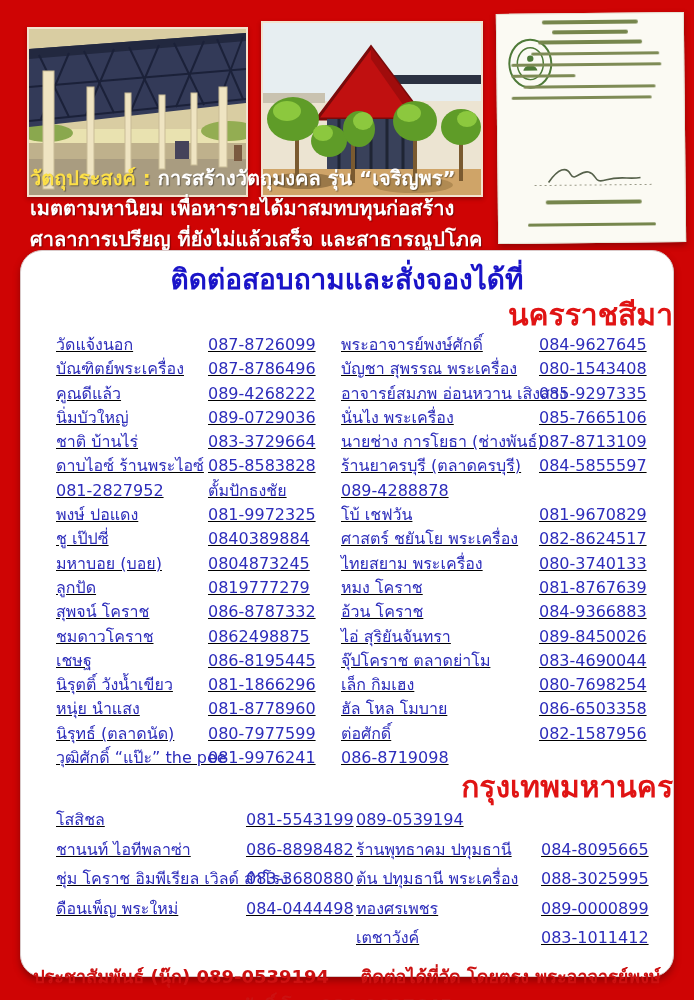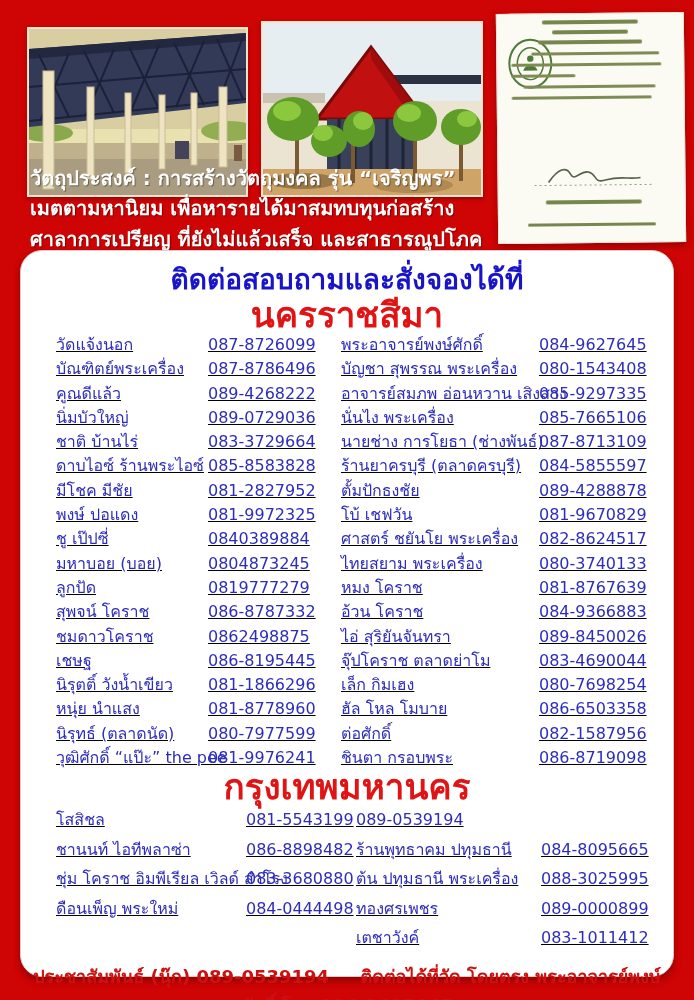--- a/index.html
+++ b/index.html
@@ -20,28 +20,28 @@
   .seal{position:absolute;left:11px;top:24px;width:40px;height:46px;border:2px solid #4e7a38;
     border-radius:50%;display:flex;align-items:center;justify-content:center;}
   .seal svg{display:block;}
   .signature{position:absolute;left:30px;top:146px;width:130px;}
   .cert-sub{margin:6px auto 0;height:3.5px;width:96px;}
   .cert-foot{position:absolute;left:0;right:0;bottom:16px;}
   .cert-foot .cert-line{margin:0 auto;height:3.5px;width:128px;}
 
   .purpose{position:absolute;left:30px;top:163px;width:462px;color:#ffffff;font-weight:bold;
     font-size:20px;line-height:1.52;text-shadow:1px 1px 1px rgba(0,0,0,.4);}
-  .purpose .plabel{color:#ffffff;}
+  .purpose .plabel{color:#fde047;}
 
   
   .card{position:absolute;left:20px;top:250px;width:654px;height:727px;background:#ffffff;
     border-radius:22px;border:1px solid #d9c9c9;box-shadow:0 4px 7px rgba(70,0,0,.45);
     box-sizing:border-box;padding-top:10px;}
   .card-title{color:#1a14c8;font-weight:bold;font-size:28px;line-height:38px;text-align:center;margin:0;}
-  .section-header{color:#e01414;font-weight:bold;font-size:35px;line-height:32px;text-align:center;margin:0;}
+  .section-header{color:#e01414;font-weight:bold;font-size:30px;line-height:32px;text-align:right;margin:0;}
   .rows{margin:2px 35px 0;text-decoration:underline;}
   .crow{display:grid;grid-template-columns:152px 133px 198px 1fr;line-height:24.3px;
     color:#2d2dbb;font-size:16px;white-space:nowrap;}
   .rows.bkk .crow{grid-template-columns:190px 110px 185px 1fr;line-height:29.4px;}
   .cname{overflow:visible;}
   .sec-bkk{margin-top:1px;}
   .card-footer{margin-top:10px;text-align:center;color:#cc1111;font-weight:bold;font-size:18px;}
 </style>
 </head>
 <body>
@@ -196,21 +196,20 @@
             <div class="cname">นายช่าง การโยธา (ช่างพันธ์)</div>
             <div class="cphone">087-8713109</div>
           </div>
           <div class="crow">
             <div class="cname">ดาบไอซ์ ร้านพระไอซ์</div>
             <div class="cphone">085-8583828</div>
             <div class="cname">ร้านยาครบุรี (ตลาดครบุรี)</div>
             <div class="cphone">084-5855597</div>
           </div>
           <div class="crow">
-            <div class="cname">มีโชค มีชัย</div>
             <div class="cphone">081-2827952</div>
             <div class="cname">ตั้มปักธงชัย</div>
             <div class="cphone">089-4288878</div>
           </div>
           <div class="crow">
             <div class="cname">พงษ์ ปอแดง</div>
             <div class="cphone">081-9972325</div>
             <div class="cname">โบ้ เชฟวัน</div>
             <div class="cphone">081-9670829</div>
           </div>
@@ -264,21 +263,20 @@
           </div>
           <div class="crow">
             <div class="cname">นิรุทธ์ (ตลาดนัด)</div>
             <div class="cphone">080-7977599</div>
             <div class="cname">ต่อศักดิ์</div>
             <div class="cphone">082-1587956</div>
           </div>
           <div class="crow">
             <div class="cname">วุฒิศักดิ์ “แป๊ะ” the pee</div>
             <div class="cphone">081-9976241</div>
-            <div class="cname">ชินตา กรอบพระ</div>
             <div class="cphone">086-8719098</div>
           </div>
         </div>
     </div>
 
     <div class="sec-bkk">
       <h2 class="section-header">กรุงเทพมหานคร</h2>
       <div class="rows bkk">
           <div class="crow">
             <div class="cname">โสสิชล</div>

